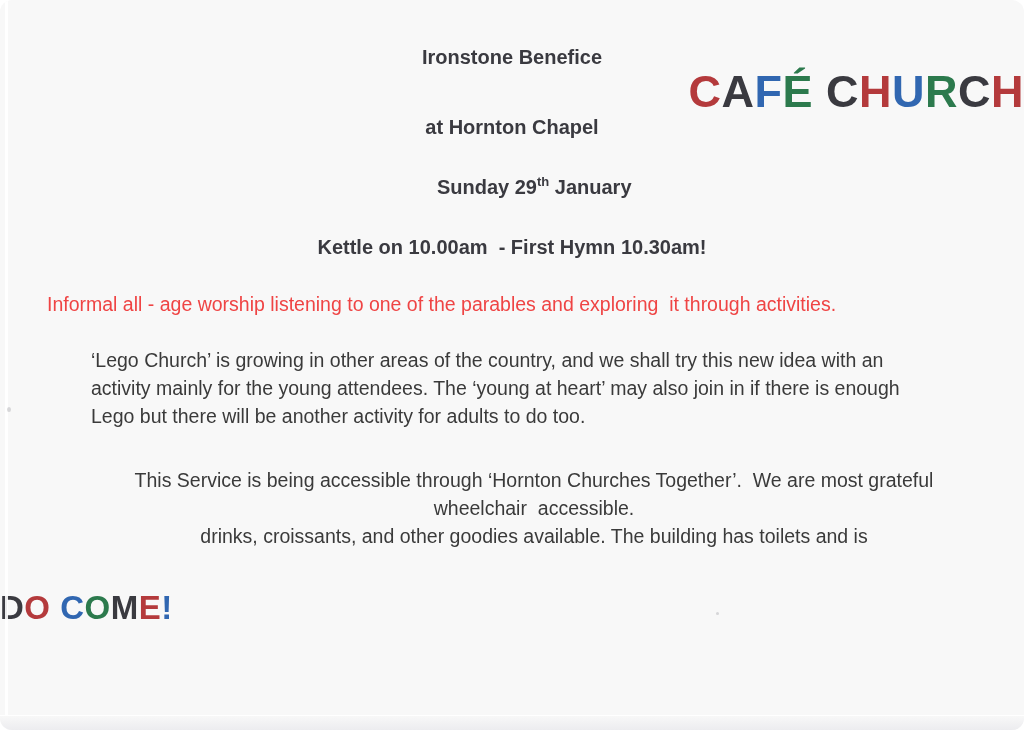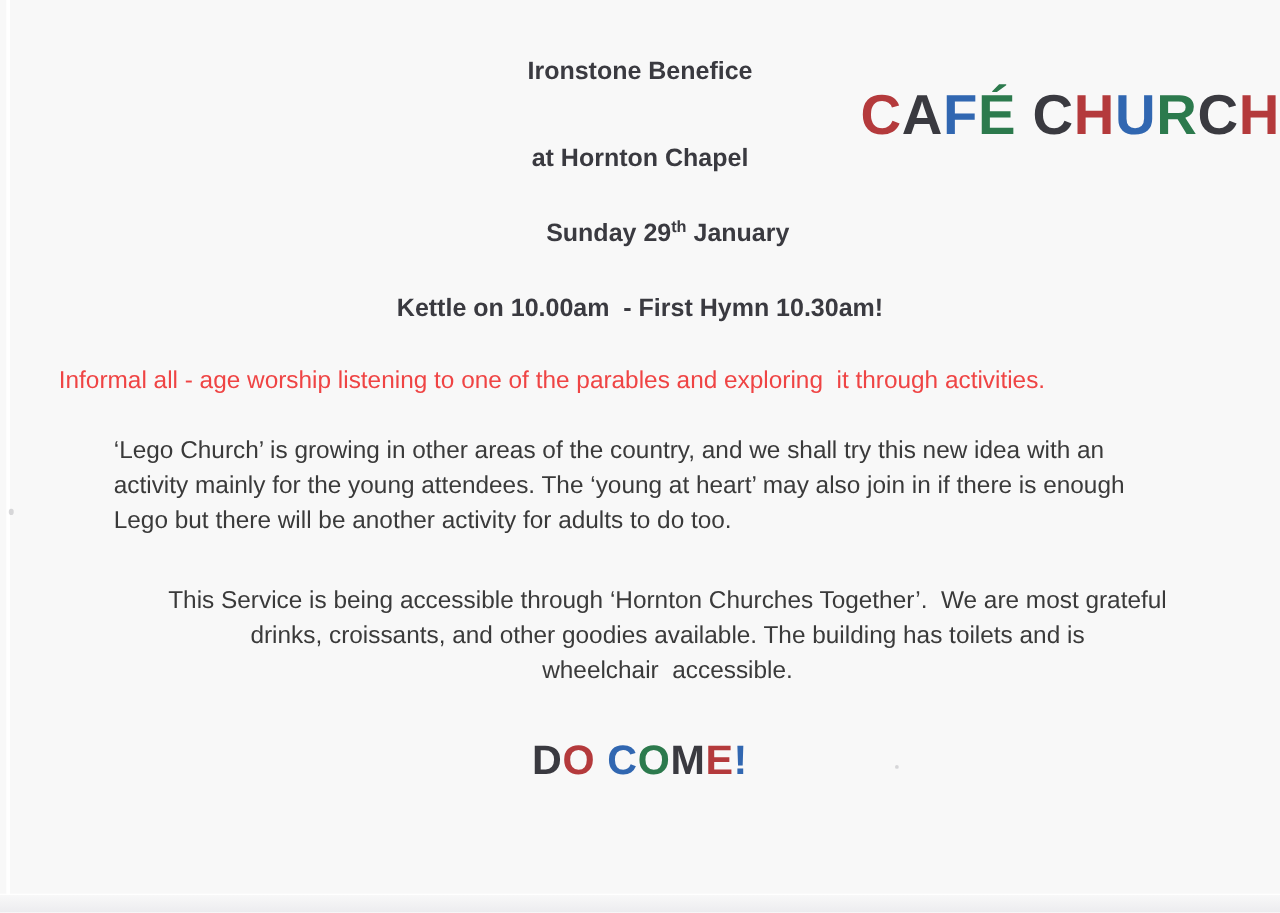--- a/index.html
+++ b/index.html
@@ -5,20 +5,21 @@
   html, body { margin: 0; padding: 0; }
   .page {
     position: relative;
     width: 1024px;
     height: 730px;
     background: #f8f8f8;
     font-family: "Liberation Sans", sans-serif;
     color: #3a3a40;
     overflow: hidden;
     box-sizing: border-box;
+    border-radius: 12px;
   }
   
   .page::before {
     content: "";
     position: absolute;
     left: 5px; top: 0; bottom: 0;
     width: 3px;
     background: rgba(255,255,255,0.9);
   }
   .scan-bottom {
@@ -81,21 +82,20 @@
     color: #3a3a3a;
     text-align: center;
   }
   .text-line { white-space: pre-wrap; margin-left: 44px; }
 
   .do-come {
     margin-top: 38px;
     font-size: 33px;
     font-weight: bold;
     line-height: 40px;
-    text-align: center;
     letter-spacing: 0.5px;
   }
 </style>
 </head>
 <body>
 
 <div class="page">
   <div class="content">
 
     <header>
@@ -116,22 +116,22 @@
       <p class="para1">Informal all - age worship listening to one of the parables and exploring  it through activities.</p>
 
       <div class="para2">
         <div class="text-line">‘Lego Church’ is growing in other areas of the country, and we shall try this new idea with an</div>
         <div class="text-line">activity mainly for the young attendees. The ‘young at heart’ may also join in if there is enough</div>
         <div class="text-line">Lego but there will be another activity for adults to do too.</div>
       </div>
 
       <div class="para3">
         <div class="text-line">This Service is being accessible through ‘Hornton Churches Together’.  We are most grateful</div>
+        <div class="text-line">wheelchair  accessible.</div>
         <div class="text-line">drinks, croissants, and other goodies available. The building has toilets and is</div>
-        <div class="text-line">wheelchair  accessible.</div>
       </div>
     </main>
 
     <footer>
       <div class="do-come"><span style="color: rgb(58, 58, 64);">D</span><span style="color: rgb(180, 58, 60);">O</span><span> </span><span style="color: rgb(49, 103, 177);">C</span><span style="color: rgb(44, 122, 77);">O</span><span style="color: rgb(58, 58, 64);">M</span><span style="color: rgb(180, 58, 60);">E</span><span style="color: rgb(49, 103, 177);">!</span></div>
     </footer>
 
   </div>
 
   <div class="scan-speck speck-a"></div>

